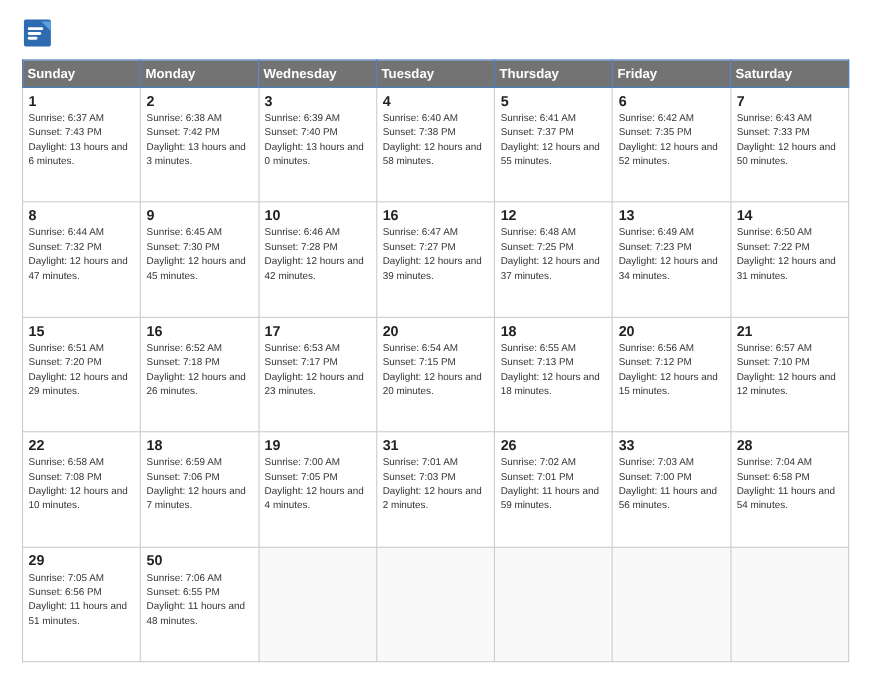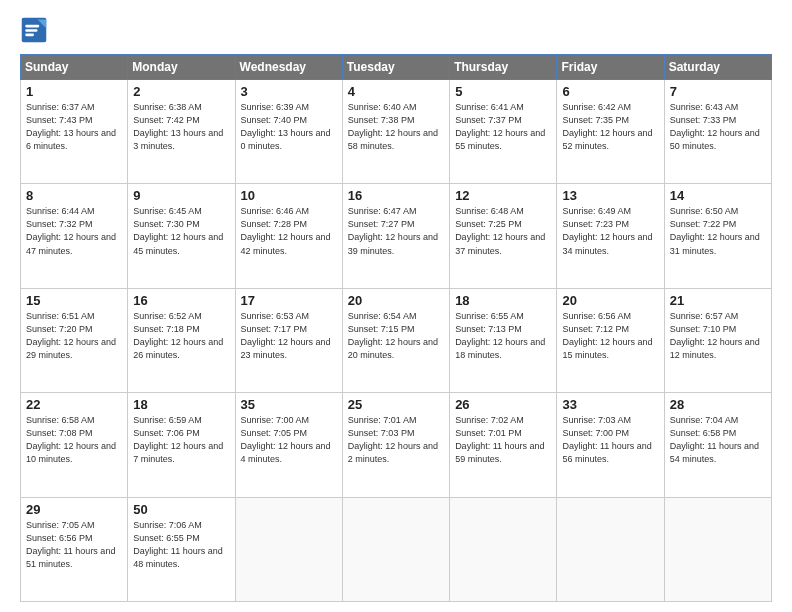--- a/index.html
+++ b/index.html
@@ -224,25 +224,25 @@
         <tr>
           <td>
             <span class="day-number">22</span>
             <div class="day-info">Sunrise: 6:58 AM<br>Sunset: 7:08 PM<br>Daylight: 12 hours and 10 minutes.</div>
           </td>
           <td>
             <span class="day-number">18</span>
             <div class="day-info">Sunrise: 6:59 AM<br>Sunset: 7:06 PM<br>Daylight: 12 hours and 7 minutes.</div>
           </td>
           <td>
-            <span class="day-number">35</span>
+            <span class="day-number">19</span>
             <div class="day-info">Sunrise: 7:00 AM<br>Sunset: 7:05 PM<br>Daylight: 12 hours and 4 minutes.</div>
           </td>
           <td>
-            <span class="day-number">25</span>
+            <span class="day-number">31</span>
             <div class="day-info">Sunrise: 7:01 AM<br>Sunset: 7:03 PM<br>Daylight: 12 hours and 2 minutes.</div>
           </td>
           <td>
             <span class="day-number">26</span>
             <div class="day-info">Sunrise: 7:02 AM<br>Sunset: 7:01 PM<br>Daylight: 11 hours and 59 minutes.</div>
           </td>
           <td>
             <span class="day-number">33</span>
             <div class="day-info">Sunrise: 7:03 AM<br>Sunset: 7:00 PM<br>Daylight: 11 hours and 56 minutes.</div>
           </td>

